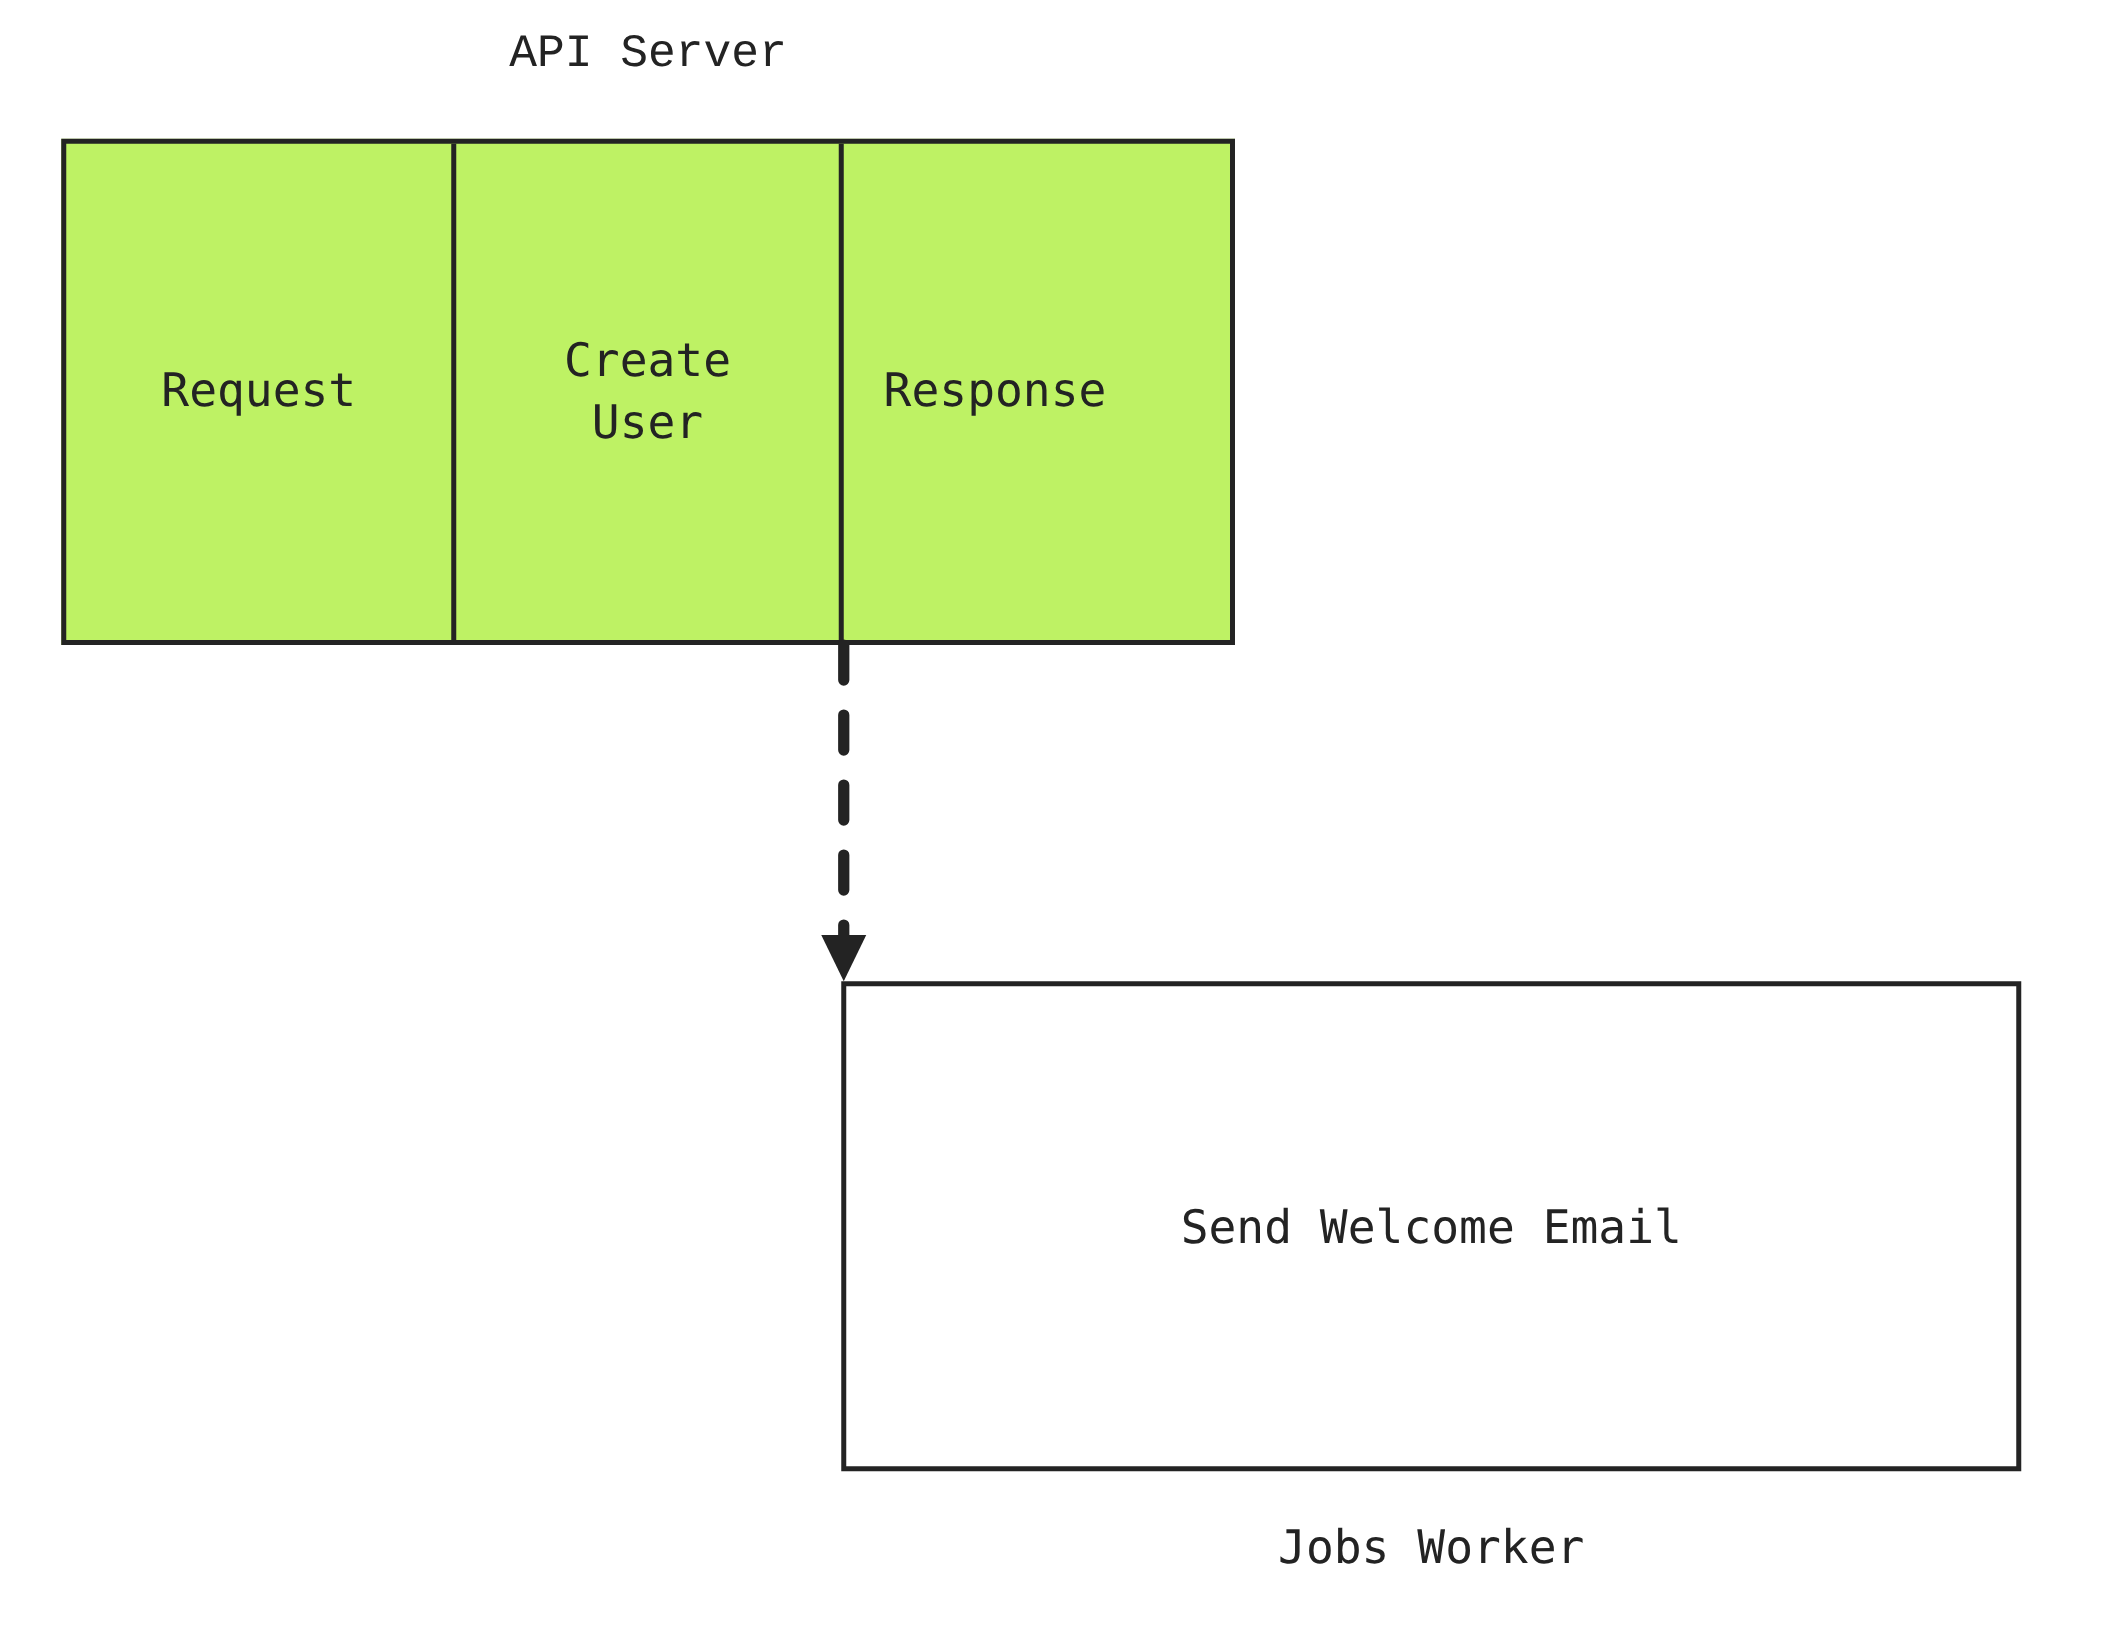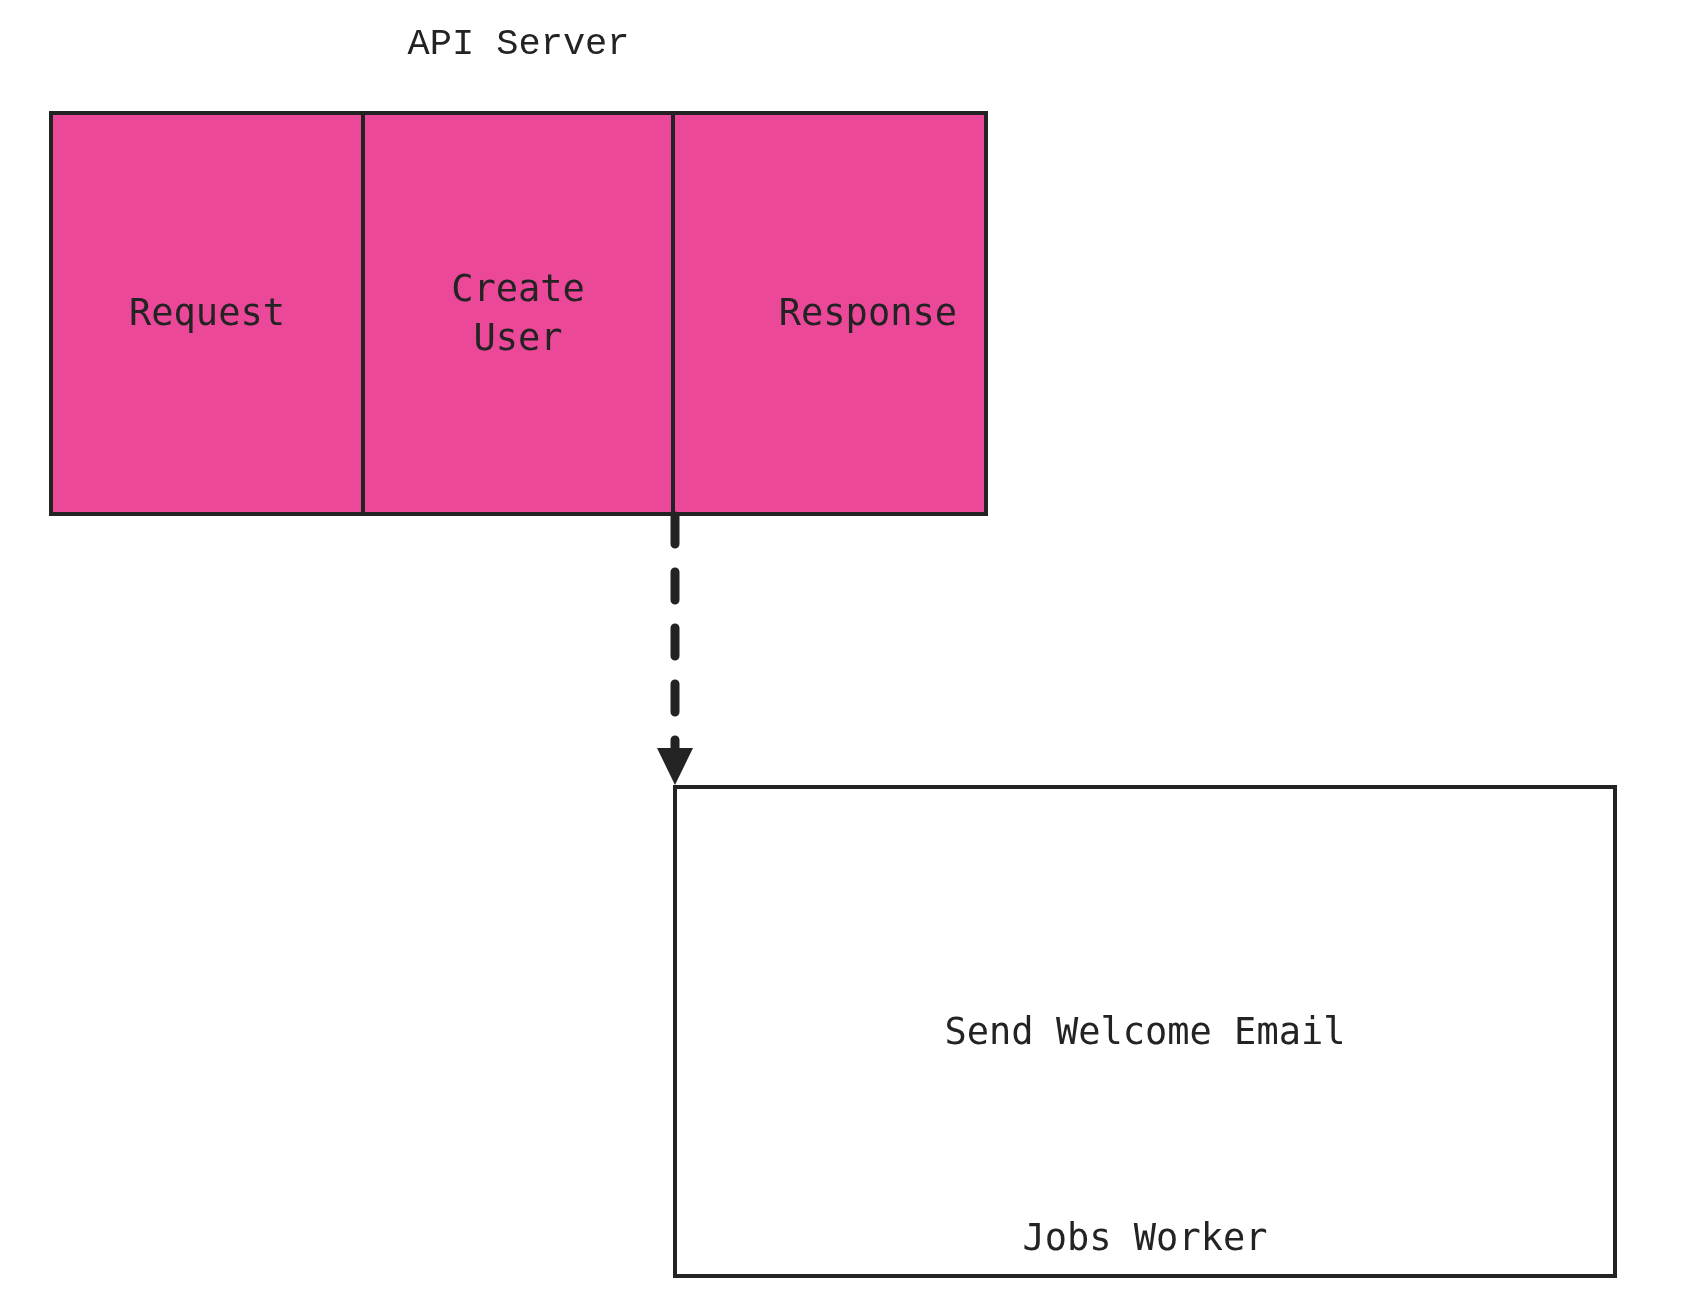--- a/index.html
+++ b/index.html
@@ -39,49 +39,49 @@
     font-family: Liberation Mono, monospace;
   }
   #api-server-box {
     position: absolute;
     left: 49px;
     top: 111px;
     width: 939px;
     height: 405px;
     box-sizing: border-box;
     border: 4px solid #232323;
-    background: #ec4899;
+    background: #bef264;
   }
   .api-cell {
     position: absolute;
     top: 0;
     height: 100%;
     box-sizing: border-box;
     display: flex;
     align-items: center;
     justify-content: center;
   }
   .api-cell-label {
     font-size: 37px;
     text-align: center;
     white-space: pre-line;
     line-height: 1.32;
     color: #232323;
   }
   #api-cell-request  { left: 0px;   width: 308px; }
   #api-cell-create   { left: 308px; width: 314px; border-left: 4px solid #232323; border-right: 4px solid #232323; }
-  #api-cell-response { left: 622px; width: 282px; justify-content: flex-end; }
+  #api-cell-response { left: 602px; width: 282px; }
 
   
   #jobs-worker-box {
     position: absolute;
     left: 673px;
     top: 785px;
     width: 944px;
-    height: 493px;
+    height: 392px;
     box-sizing: border-box;
     border: 4px solid #232323;
     background: #ffffff;
     display: flex;
     align-items: center;
     justify-content: center;
   }
   #jobs-worker-task-label {
     font-size: 37px;
     color: #232323;

